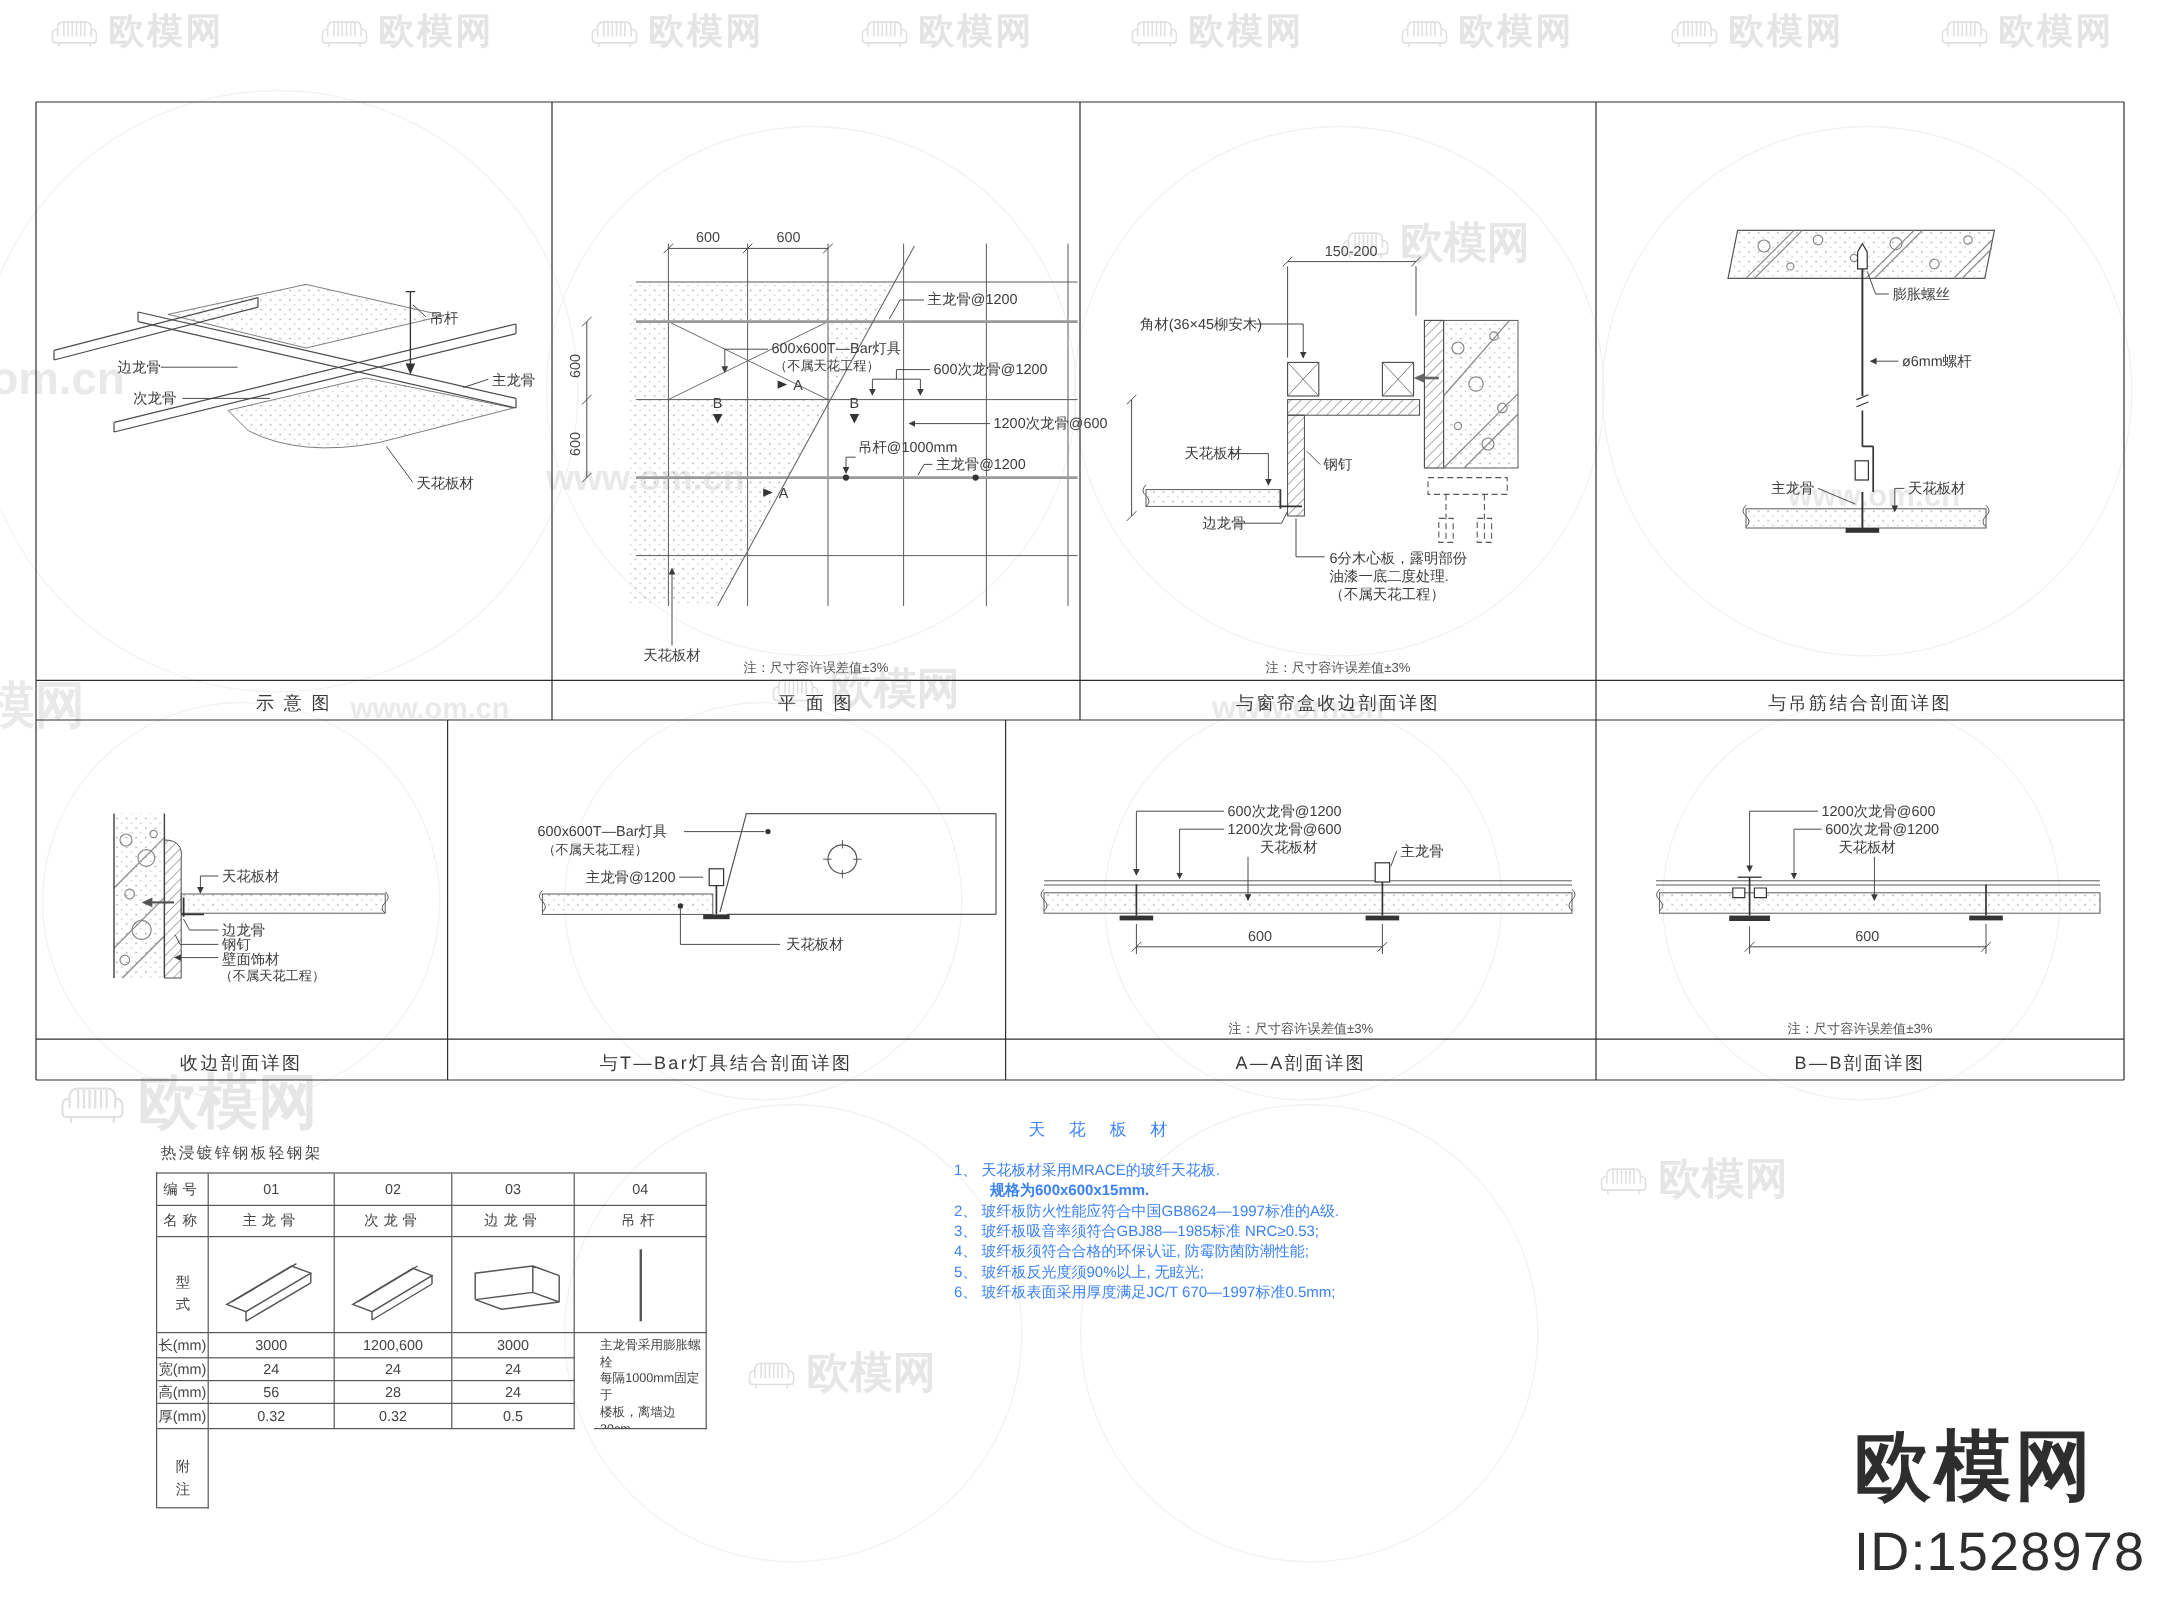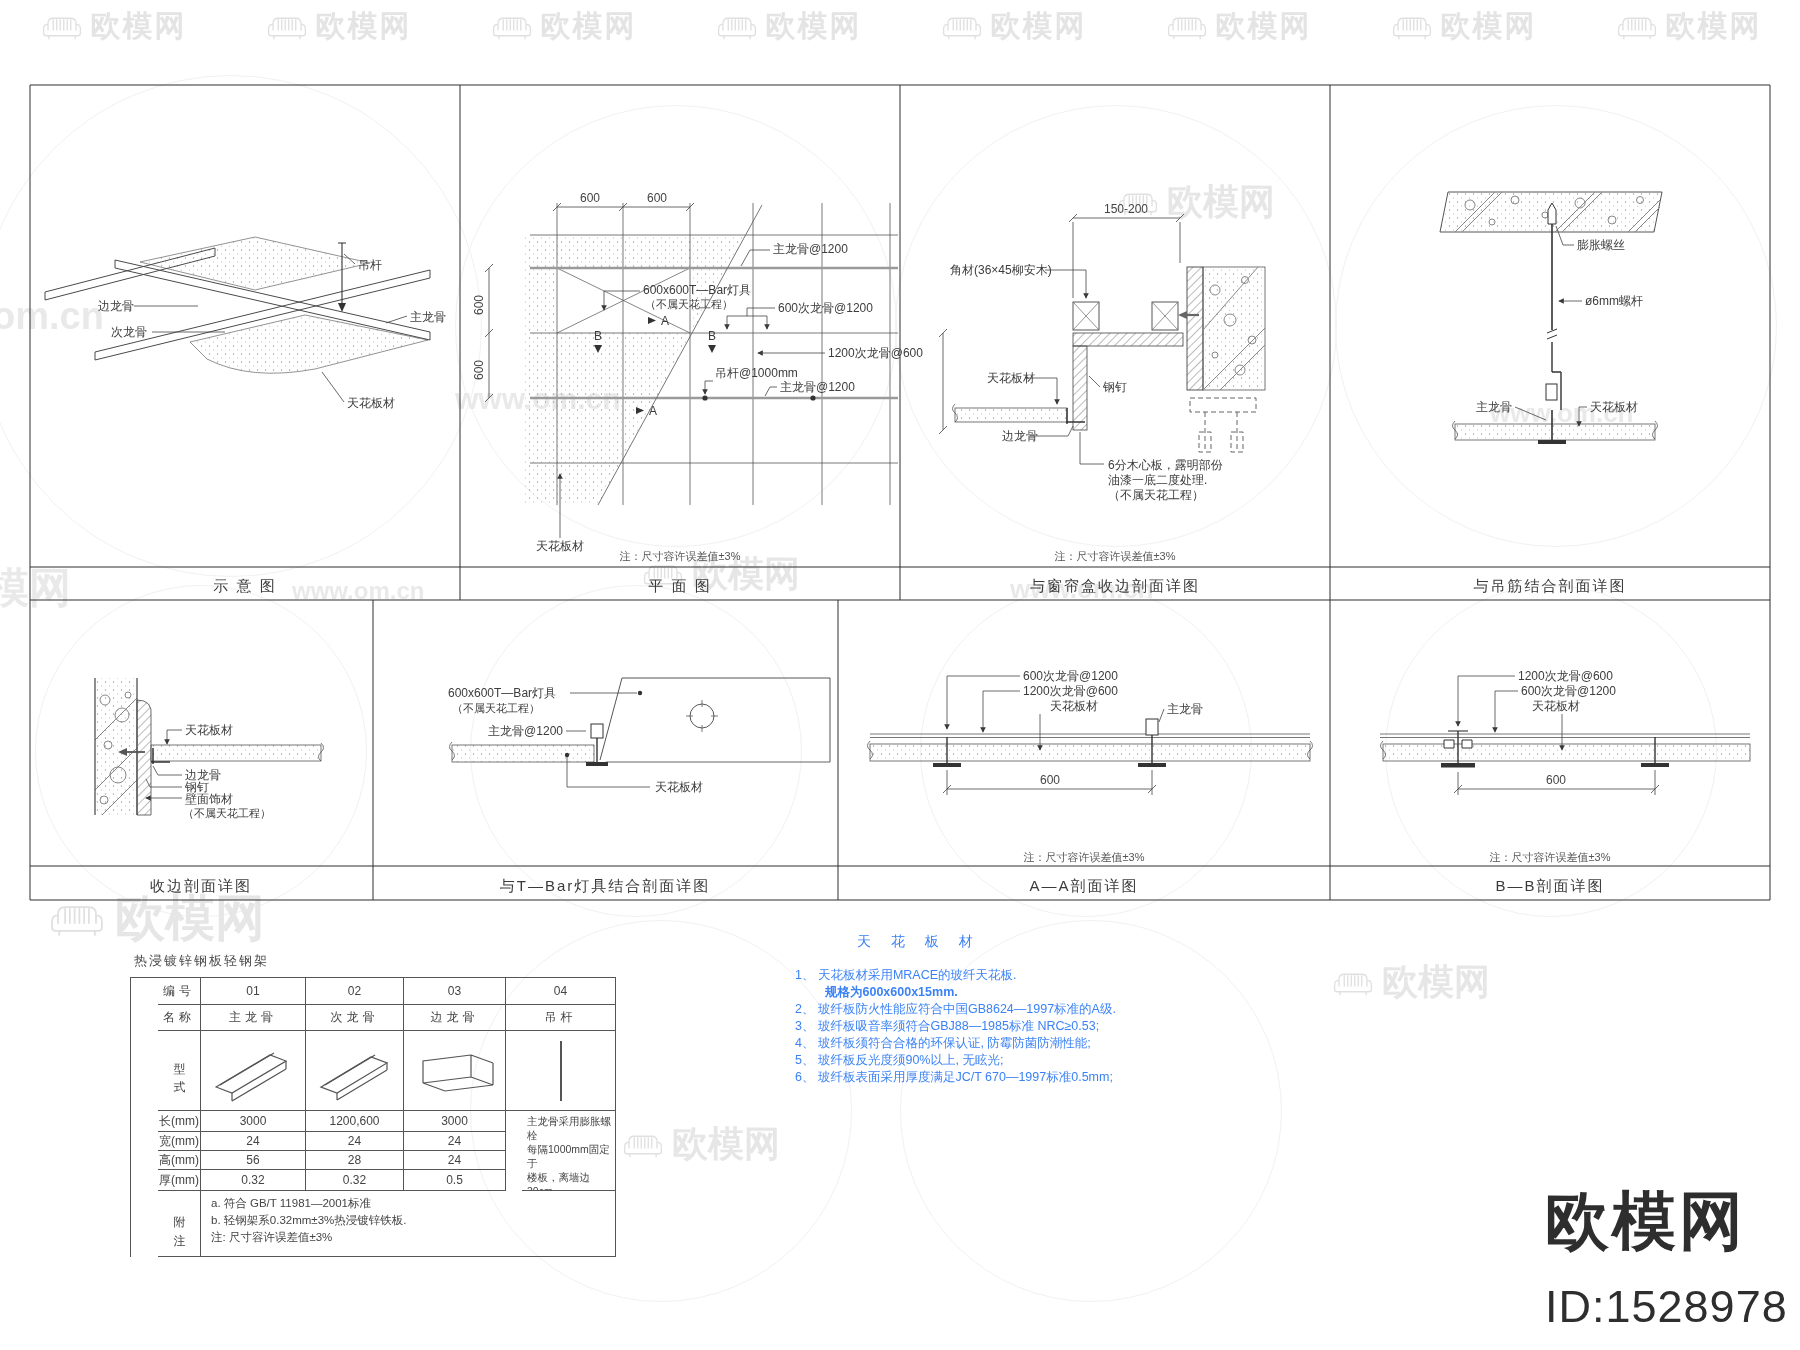--- a/index.html
+++ b/index.html
@@ -19,40 +19,40 @@
   .ttl{font-size:15px;fill:#3a3a3a;letter-spacing:2px;}
   .lb{font-size:12px;fill:#3c3c3c;}
   .lbs{font-size:11px;fill:#3c3c3c;}
   .dm{font-size:12px;fill:#444;}
   .nt{font-size:11px;fill:#555;}
   
   #spec{left:130px;top:952px;width:470px;z-index:3;color:#444;}
   #spec .ttt{font-size:13px;letter-spacing:2px;margin:0 0 7px 4px;color:#4a4a4a;}
   .grid{display:grid;grid-template-columns:43px 105px 98px 102px 110px;
         grid-template-rows:27px 26px 80px 21px 19px 19px 21px 66px;
-        border-left:1px solid #555;border-top:1px solid #555;width:458px;padding-left:27px;}
+        border-left:1px solid #555;border-top:1px solid #555;width:458px;}
   .cell{border-right:1px solid #555;border-bottom:1px solid #555;
         display:flex;align-items:center;justify-content:center;
         font-size:12px;overflow:hidden;}
   .cell.hd{letter-spacing:4px;}
   .vert{writing-mode:vertical-rl;text-orientation:upright;letter-spacing:18px;}
   .note4{flex-direction:column;align-items:flex-start;justify-content:flex-start;
          font-size:10.5px;line-height:14px;padding:3px 2px 0 5px;}
   .remk{flex-direction:column;align-items:flex-start;justify-content:flex-start;
         font-size:11.5px;line-height:17px;padding:4px 0 0 10px;}
   .psk{stroke:#555;fill:none;stroke-width:1.2;}
   
   #notes{left:795px;top:933px;width:420px;z-index:3;color:#3b82f6;}
   #notes .nttl{font-size:14px;letter-spacing:8px;margin:0 0 16px 62px;}
   #notes .nitem{font-size:12.5px;line-height:17px;white-space:nowrap;}
   #notes .indent{margin-left:30px;font-weight:bold;}
   
   #brandbox{left:1545px;top:1178px;z-index:3;color:#2e2e2e;}
   #brandbox .bname{font-size:64px;font-weight:bold;letter-spacing:3px;}
-  #brandbox .bid{font-size:45px;margin-top:16px;letter-spacing:1px;text-align:right;}
+  #brandbox .bid{font-size:45px;margin-top:2px;letter-spacing:1px;text-align:right;}
 </style>
 </head>
 <body>
 
 <div class="abs ring" style="left:-20px;top:75px;width:500px;height:500px;"></div>
 <div class="abs ring" style="left:455px;top:105px;width:440px;height:440px;"></div>
 <div class="abs ring" style="left:895px;top:105px;width:440px;height:440px;"></div>
 <div class="abs ring" style="left:1335px;top:105px;width:440px;height:440px;"></div>
 <div class="abs ring" style="left:35px;top:585px;width:330px;height:330px;"></div>
 <div class="abs ring" style="left:470px;top:585px;width:330px;height:330px;"></div>
@@ -517,25 +517,20 @@
     <div class="cell">56</div>
     <div class="cell">28</div>
     <div class="cell">24</div>
 
     <div class="cell">厚(mm)</div>
     <div class="cell">0.32</div>
     <div class="cell">0.32</div>
     <div class="cell">0.5</div>
 
     <div class="cell vert">附注</div>
-    <div class="cell remk" style="grid-column:span 4;">
-      <span>a. 符合 GB/T 11981—2001标准</span>
-      <span>b. 轻钢架系0.32mm±3%热浸镀锌铁板.</span>
-      <span>注: 尺寸容许误差值±3%</span>
-    </div>
   </div>
 </div>
 
 <div id="notes" class="abs">
   <div class="nttl">天 花 板 材</div>
   <div class="nitem">1、 天花板材采用MRACE的玻纤天花板.</div>
   <div class="nitem indent">规格为600x600x15mm.</div>
   <div class="nitem">2、 玻纤板防火性能应符合中国GB8624—1997标准的A级.</div>
   <div class="nitem">3、 玻纤板吸音率须符合GBJ88—1985标准 NRC≥0.53;</div>
   <div class="nitem">4、 玻纤板须符合合格的环保认证, 防霉防菌防潮性能;</div>

